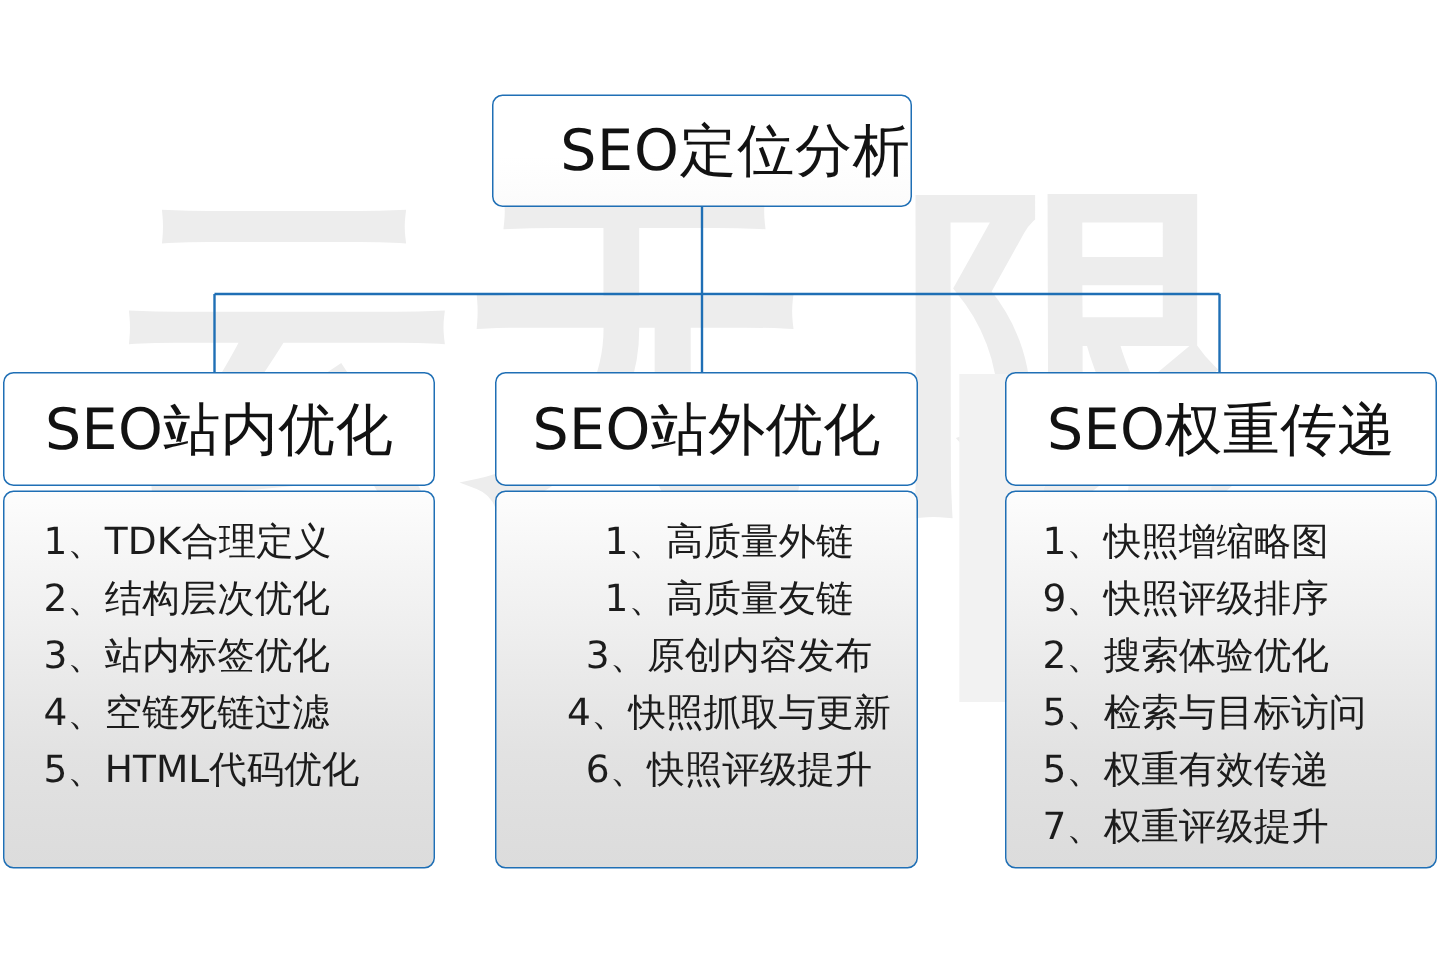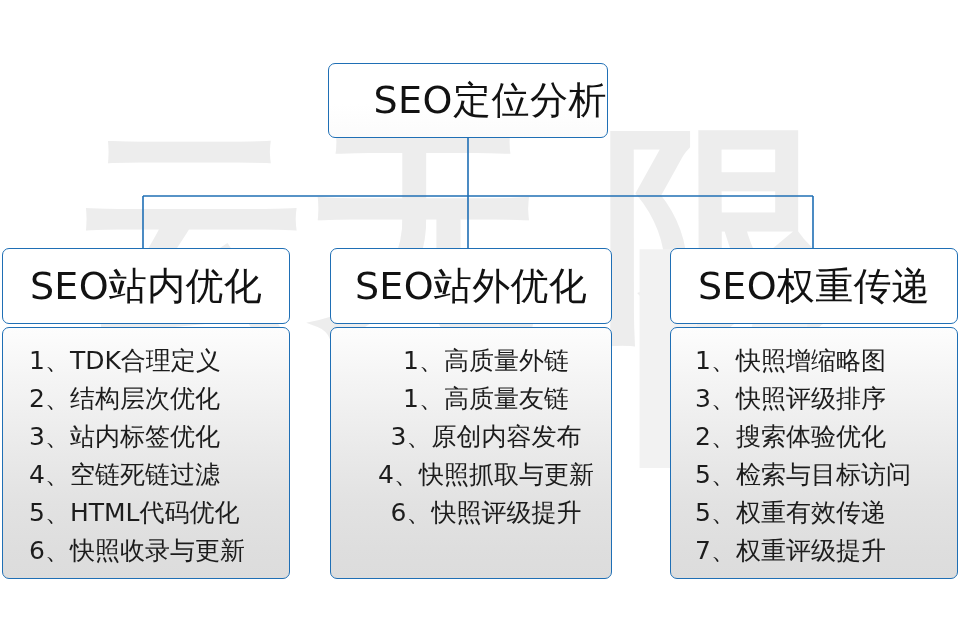--- a/index.html
+++ b/index.html
@@ -162,21 +162,20 @@
   <div class="column" id="col-0">
     <div class="col-header">
       <span class="htitle">SEO站内优化</span>
     </div>
     <div class="col-body">
       <div class="item">1、TDK合理定义</div>
       <div class="item">2、结构层次优化</div>
       <div class="item">3、站内标签优化</div>
       <div class="item">4、空链死链过滤</div>
       <div class="item">5、HTML代码优化</div>
-      <div class="item">6、快照收录与更新</div>
     </div>
   </div>
 
   <div class="column" id="col-1">
     <div class="col-header">
       <span class="htitle">SEO站外优化</span>
     </div>
     <div class="col-body">
       <div class="item">1、高质量外链</div>
       <div class="item">1、高质量友链</div>
@@ -185,21 +184,21 @@
       <div class="item">6、快照评级提升</div>
     </div>
   </div>
 
   <div class="column" id="col-2">
     <div class="col-header">
       <span class="htitle">SEO权重传递</span>
     </div>
     <div class="col-body">
       <div class="item">1、快照增缩略图</div>
-      <div class="item">3、快照评级排序</div>
+      <div class="item">9、快照评级排序</div>
       <div class="item">2、搜索体验优化</div>
       <div class="item">5、检索与目标访问</div>
       <div class="item">5、权重有效传递</div>
       <div class="item">7、权重评级提升</div>
     </div>
   </div>
 
 </div>
 
 </body></html>

